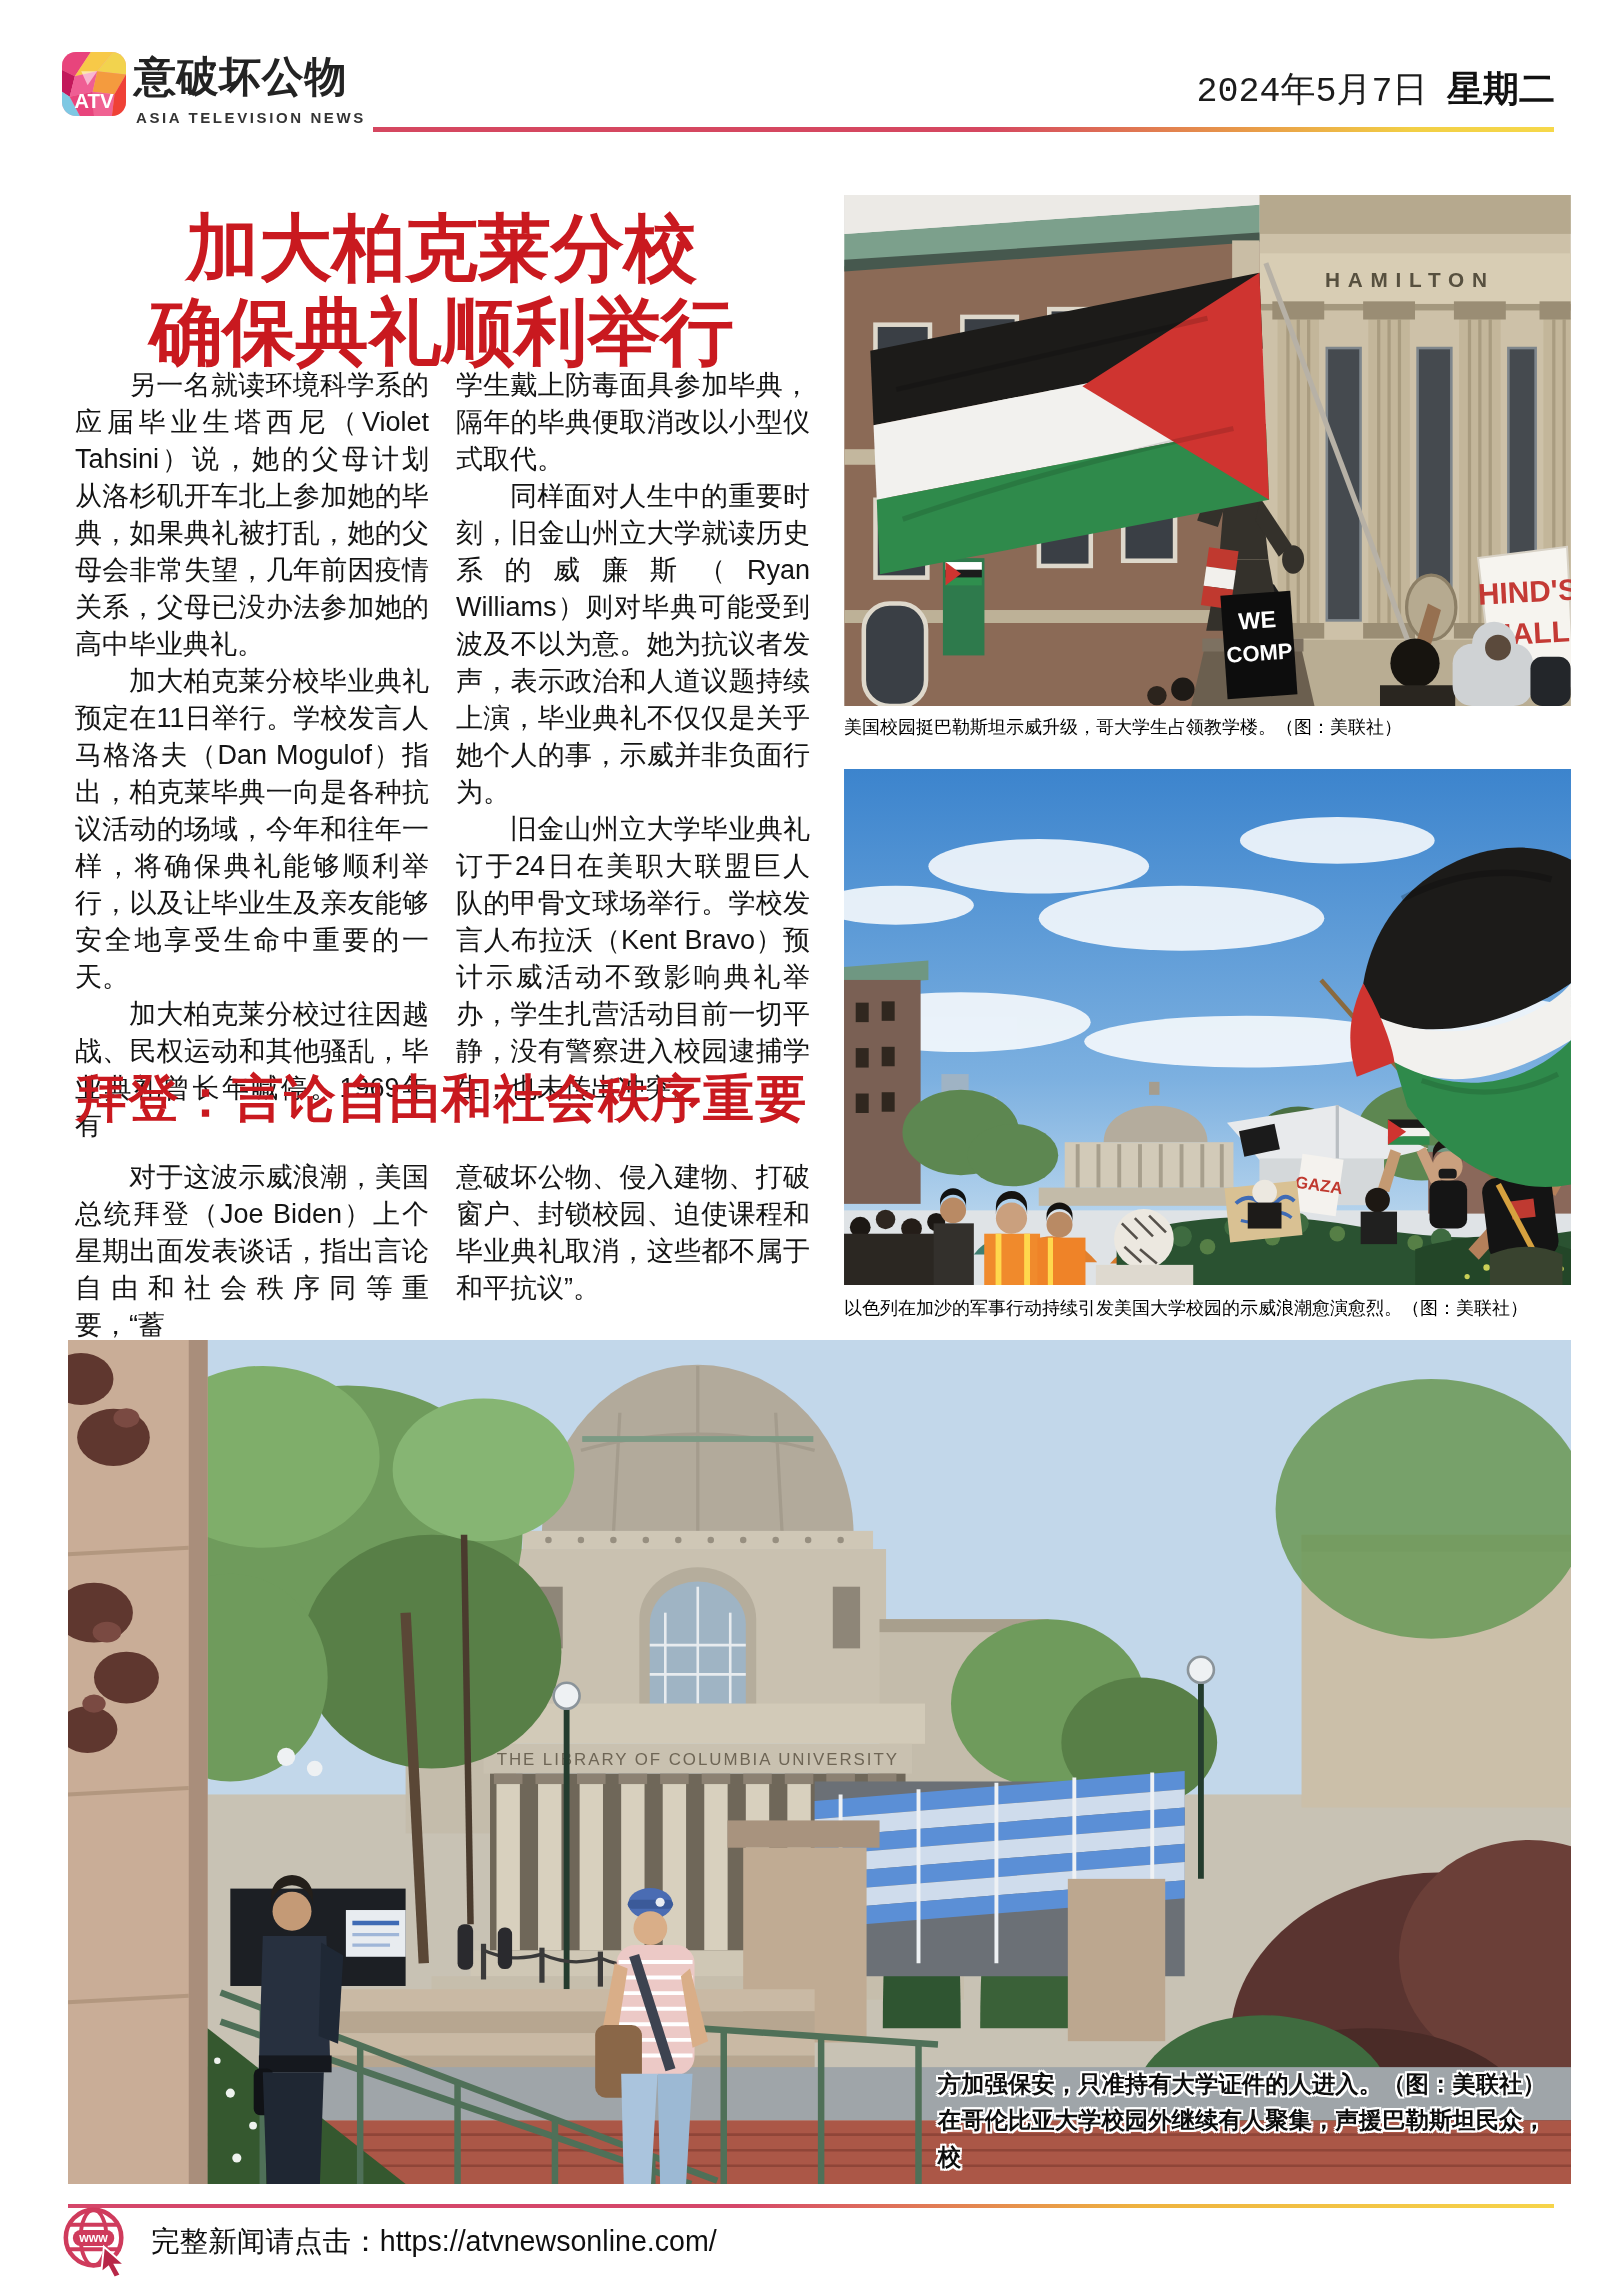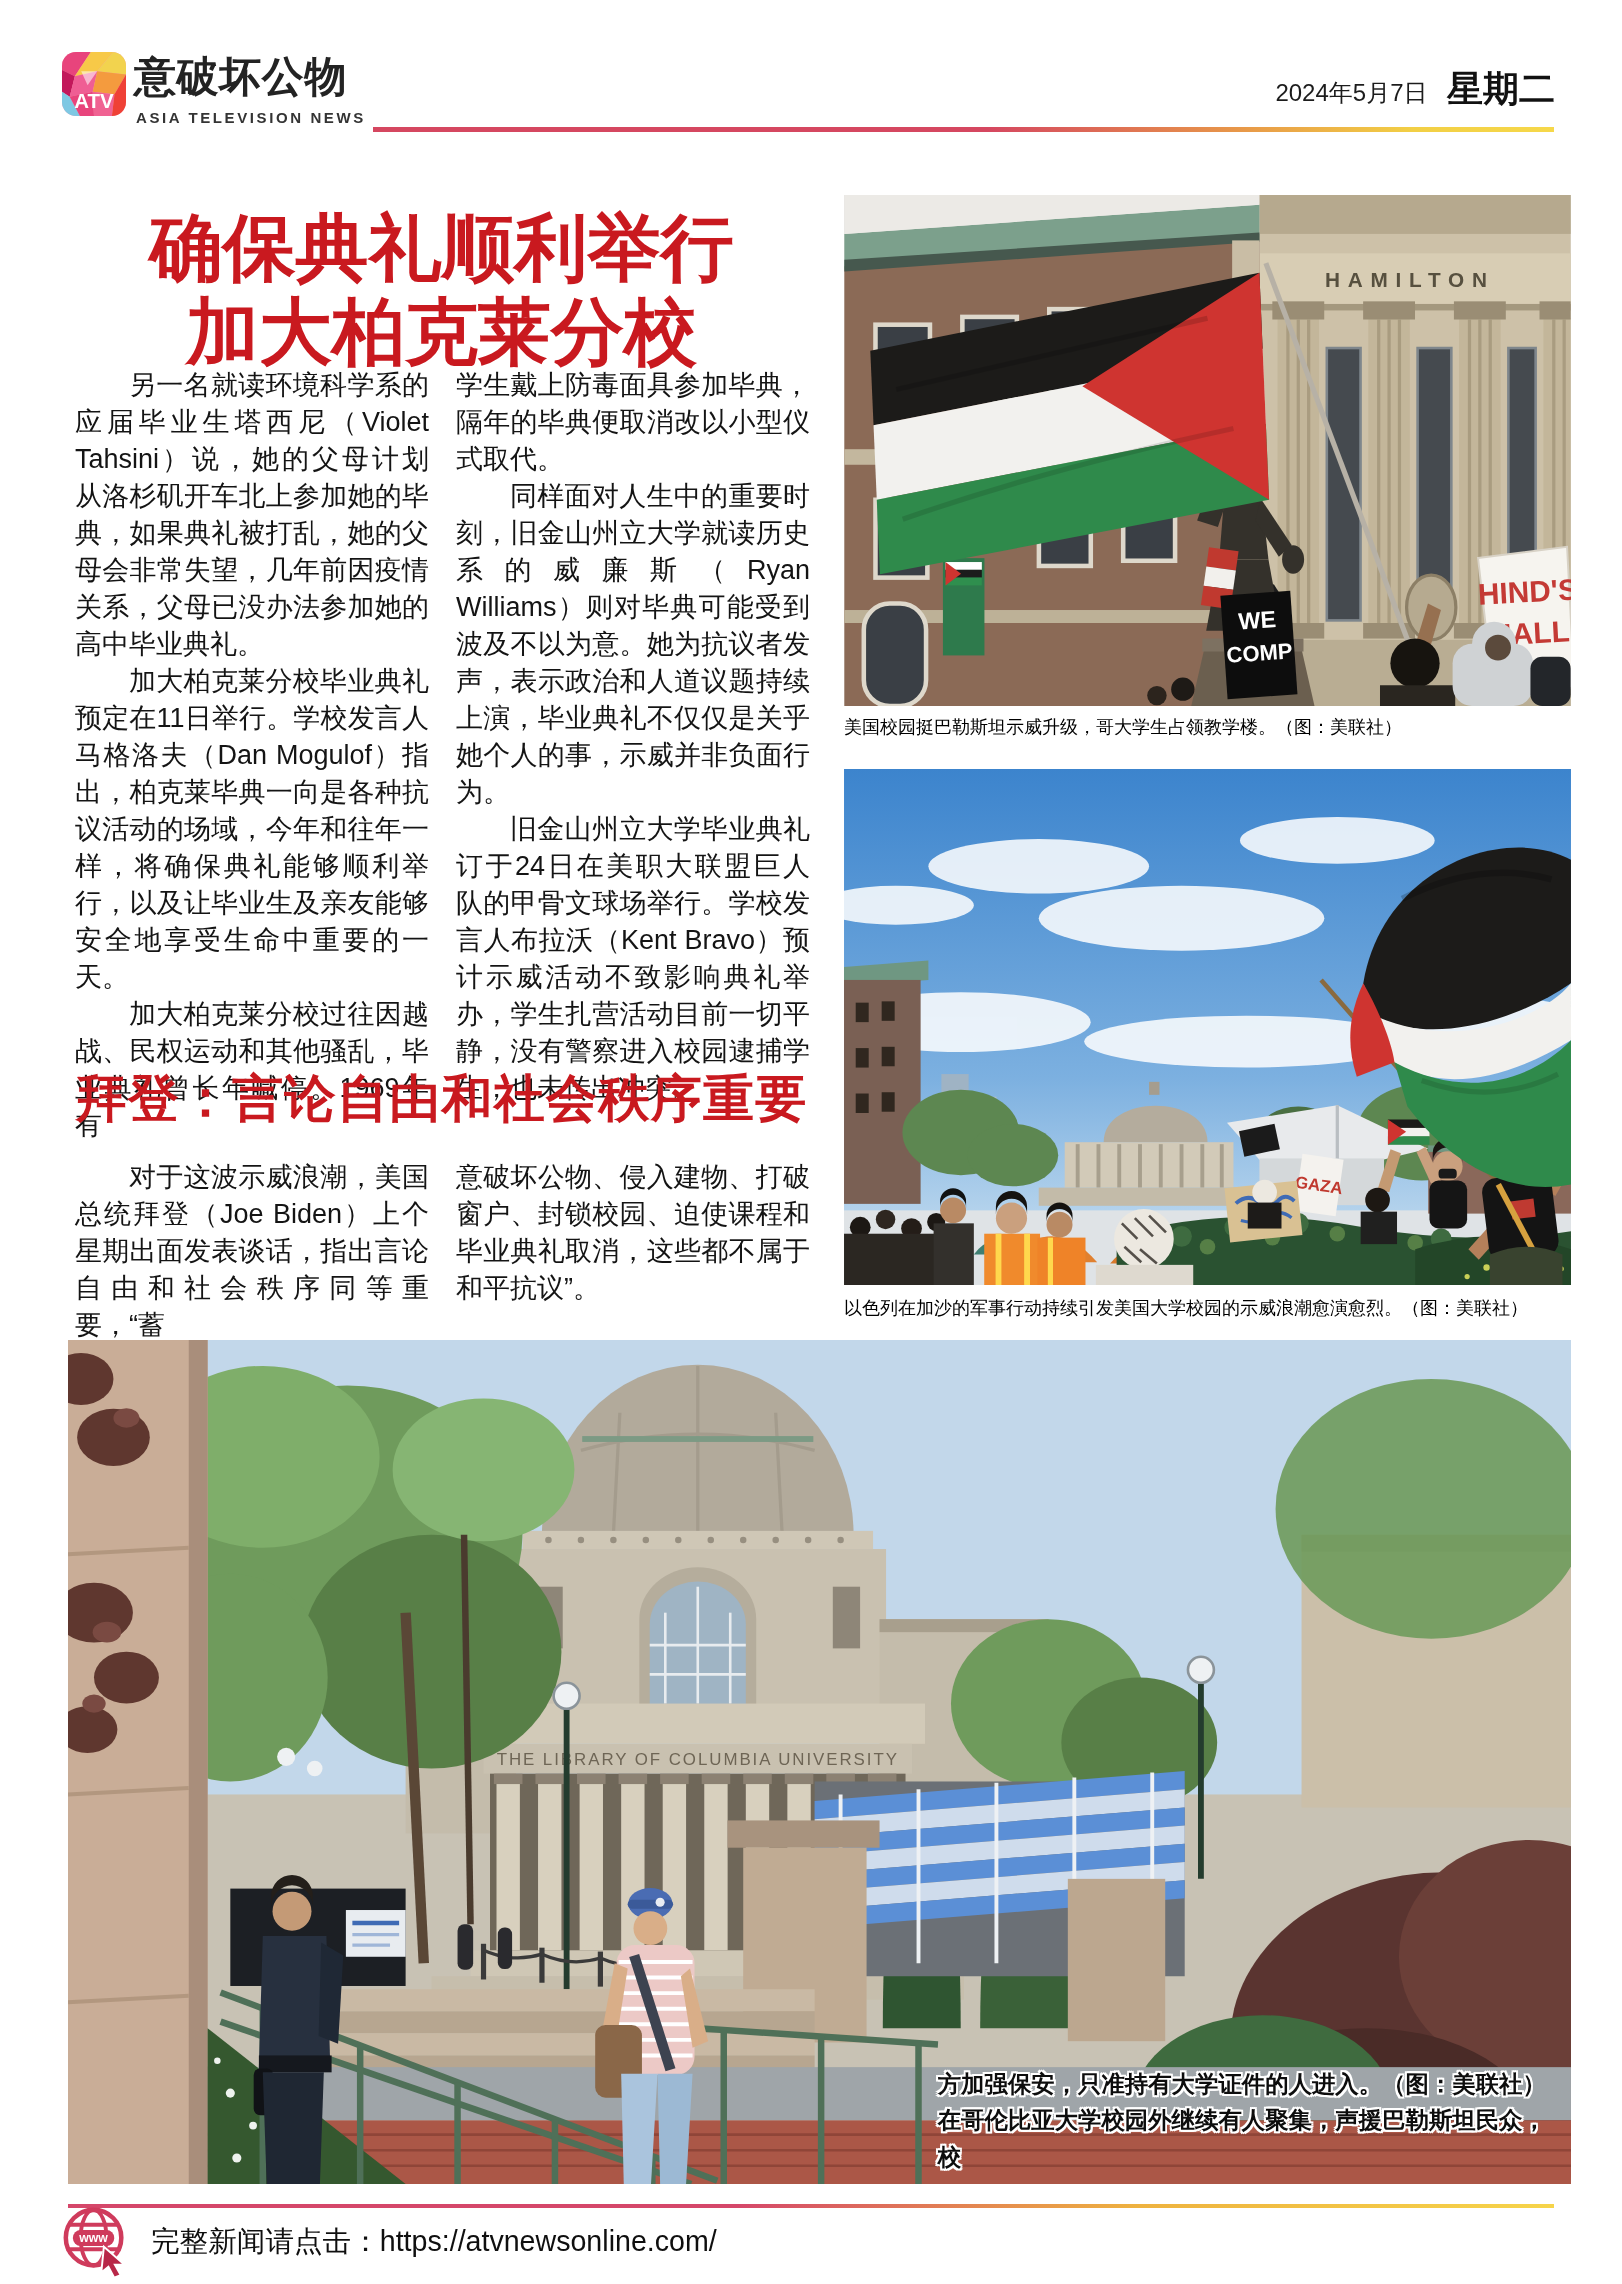--- a/index.html
+++ b/index.html
@@ -5,21 +5,21 @@
   html,body{margin:0;padding:0;background:#fff;}
   body{font-family:"Liberation Sans","DejaVu Sans",sans-serif;}
   #page{position:relative;width:1623px;height:2284px;background:#fff;overflow:hidden;}
   
   .logo{position:absolute;left:62px;top:52px;width:64px;height:64px;}
   .brand-cn{position:absolute;left:134px;top:49px;font-size:42px;font-weight:bold;color:#232323;letter-spacing:0.6px;white-space:nowrap;}
   .brand-en{position:absolute;left:136px;top:109px;font-size:15px;font-weight:bold;color:#343434;letter-spacing:2.6px;white-space:nowrap;}
   .header-rule{position:absolute;left:373px;top:127px;width:1181px;height:4.5px;
     background:linear-gradient(90deg,#d54760 0%,#d54760 52%,#e89a48 74%,#f2cf45 88%,#f6d84a 100%);}
   .dateblock{position:absolute;right:68px;top:65px;display:flex;align-items:baseline;gap:19.5px;white-space:nowrap;}
-  .date-txt{font-size:24px;color:#1c1c1c;}
+  .date-txt{font-size:35px;color:#1c1c1c;font-family:Liberation Mono, monospace;}
   .weekday-txt{font-size:36px;font-weight:bold;color:#111;}
   
   .a-title{position:absolute;left:75px;width:733px;text-align:center;color:#c9191f;font-weight:bold;line-height:1.15;}
   #a1-title{top:206px;font-size:73px;}
   #a2-title{top:1070px;font-size:51px;letter-spacing:1.3px;white-space:nowrap;}
   .col{position:absolute;width:354px;font-size:27px;line-height:37px;color:#141414;text-align:justify;font-weight:500;}
   .col p{margin:0;text-indent:2em;}
   .col p.cont{text-indent:0;}
   #a1-col1{left:75px;top:367px;}
   #a1-col2{left:456px;top:367px;}
@@ -73,22 +73,22 @@
   </div>
   <div class="brand-cn">意破坏公物</div>
   <div class="brand-en">ASIA TELEVISION NEWS</div>
   <div class="header-rule"></div>
   <div class="dateblock">
     <span class="date-txt">2024年5月7日</span>
     <span class="weekday-txt">星期二</span>
   </div>
 
   <div class="a-title" id="a1-title">
+    <div>加大柏克莱分校</div>
     <div>确保典礼顺利举行</div>
-    <div>加大柏克莱分校</div>
   </div>
   <div class="col" id="a1-col1">
     <p>另一名就读环境科学系的应届毕业生塔西尼（Violet Tahsini）说，她的父母计划从洛杉矶开车北上参加她的毕典，如果典礼被打乱，她的父母会非常失望，几年前因疫情关系，父母已没办法参加她的高中毕业典礼。</p>
     <p>加大柏克莱分校毕业典礼预定在11日举行。学校发言人马格洛夫（Dan Mogulof）指出，柏克莱毕典一向是各种抗议活动的场域，今年和往年一样，将确保典礼能够顺利举行，以及让毕业生及亲友能够安全地享受生命中重要的一天。</p>
     <p>加大柏克莱分校过往因越战、民权运动和其他骚乱，毕业典礼曾长年喊停。1969年有</p>
   </div>
   <div class="col" id="a1-col2">
     <p class="cont">学生戴上防毒面具参加毕典，隔年的毕典便取消改以小型仪式取代。</p>
     <p>同样面对人生中的重要时刻，旧金山州立大学就读历史系的威廉斯（Ryan Williams）则对毕典可能受到波及不以为意。她为抗议者发声，表示政治和人道议题持续上演，毕业典礼不仅仅是关乎她个人的事，示威并非负面行为。</p>
     <p>旧金山州立大学毕业典礼订于24日在美职大联盟巨人队的甲骨文球场举行。学校发言人布拉沃（Kent Bravo）预计示威活动不致影响典礼举办，学生扎营活动目前一切平静，没有警察进入校园逮捕学生，也未传出冲突。</p>

